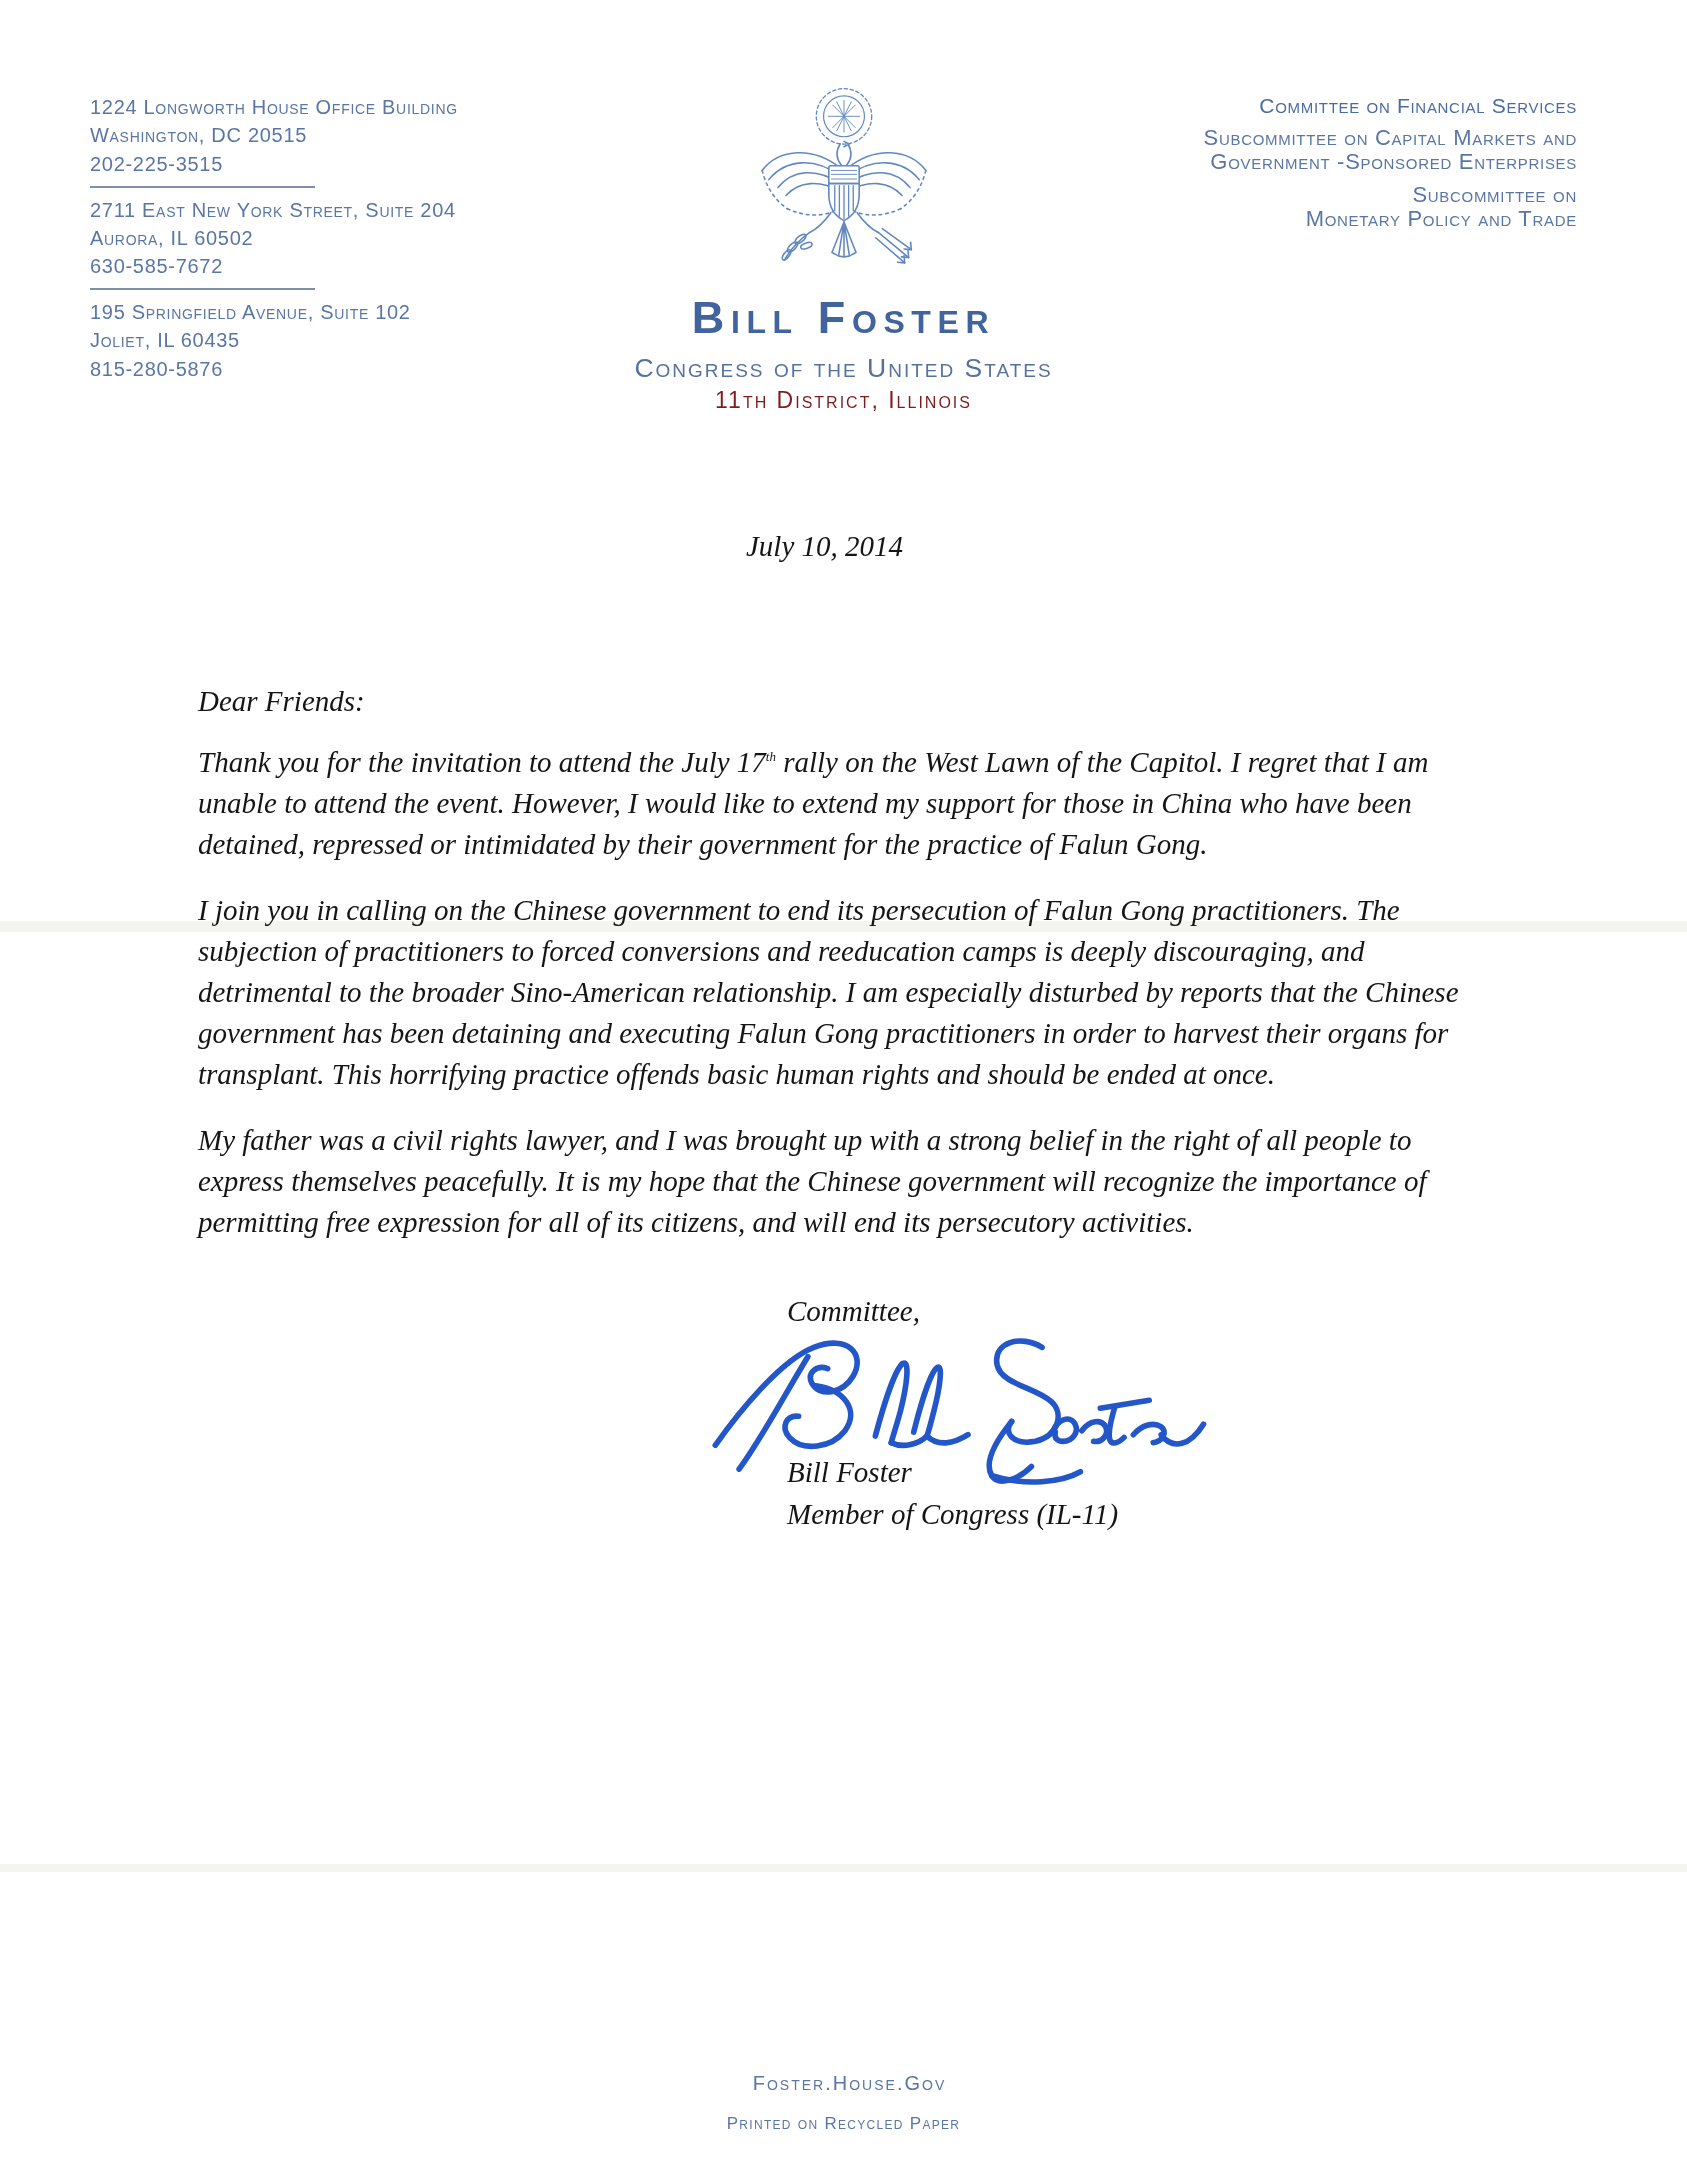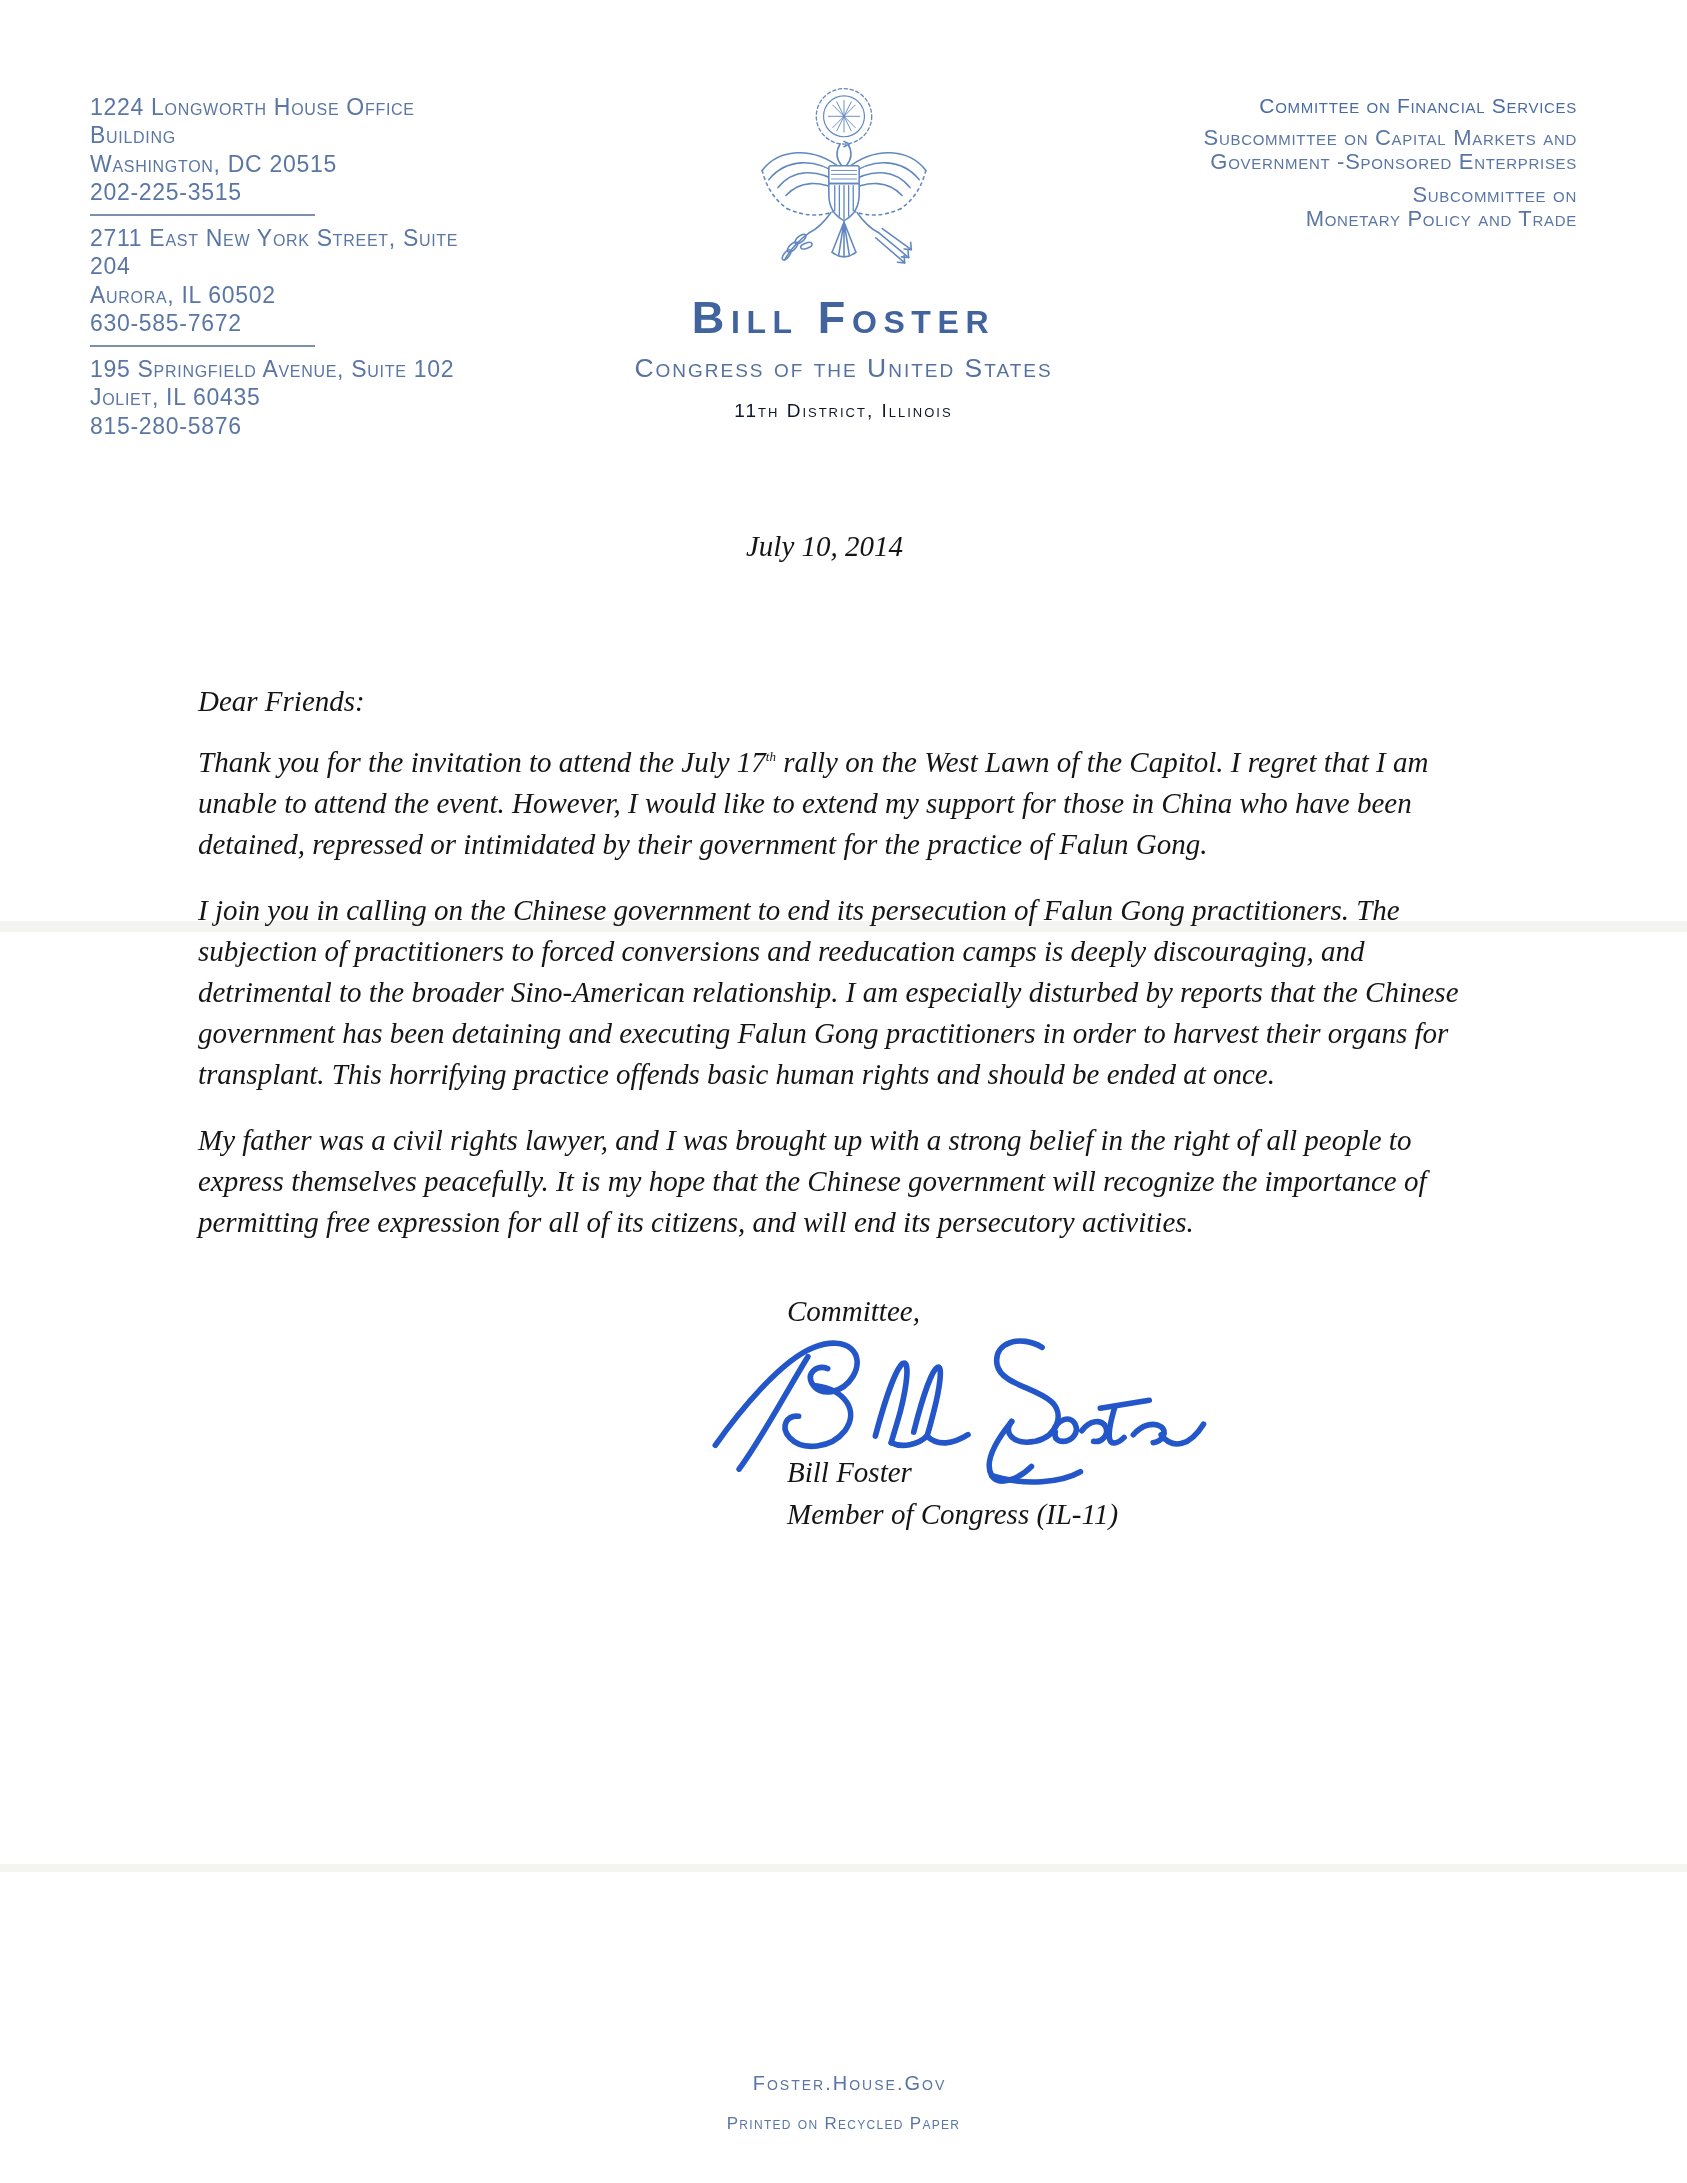--- a/index.html
+++ b/index.html
@@ -20,21 +20,21 @@
   .band-2 { top: 1864px; height: 8px; }
 
   
   .lh-offices {
     position: absolute;
     left: 90px;
     top: 93px;
     width: 410px;
     font-family: "Liberation Sans", sans-serif;
     font-variant: small-caps;
-    font-size: 23px;
+    font-size: 20px;
     line-height: 28.4px;
     letter-spacing: 0.7px;
     color: #5a76a4;
   }
   .office-divider {
     border: none;
     border-top: 2px solid #7d8fae;
     width: 225px;
     margin: 7.3px 0 8px 0;
   }
@@ -78,24 +78,24 @@
     letter-spacing: 6.6px;
     color: #41639e;
   }
   .congress-line {
     margin-top: 9.3px;
     font-size: 26.5px;
     letter-spacing: 2px;
     color: #54719f;
   }
   .district-line {
-    margin-top: 16px;
-    font-size: 19px;
+    margin-top: 3px;
+    font-size: 23px;
     letter-spacing: 2px;
-    color: #0f172a;
+    color: #7f1d1d;
   }
 
   
   .letter {
     position: absolute;
     left: 198px;
     top: 529px;
     width: 1290px;
     font-size: 29px;
     line-height: 41px;

